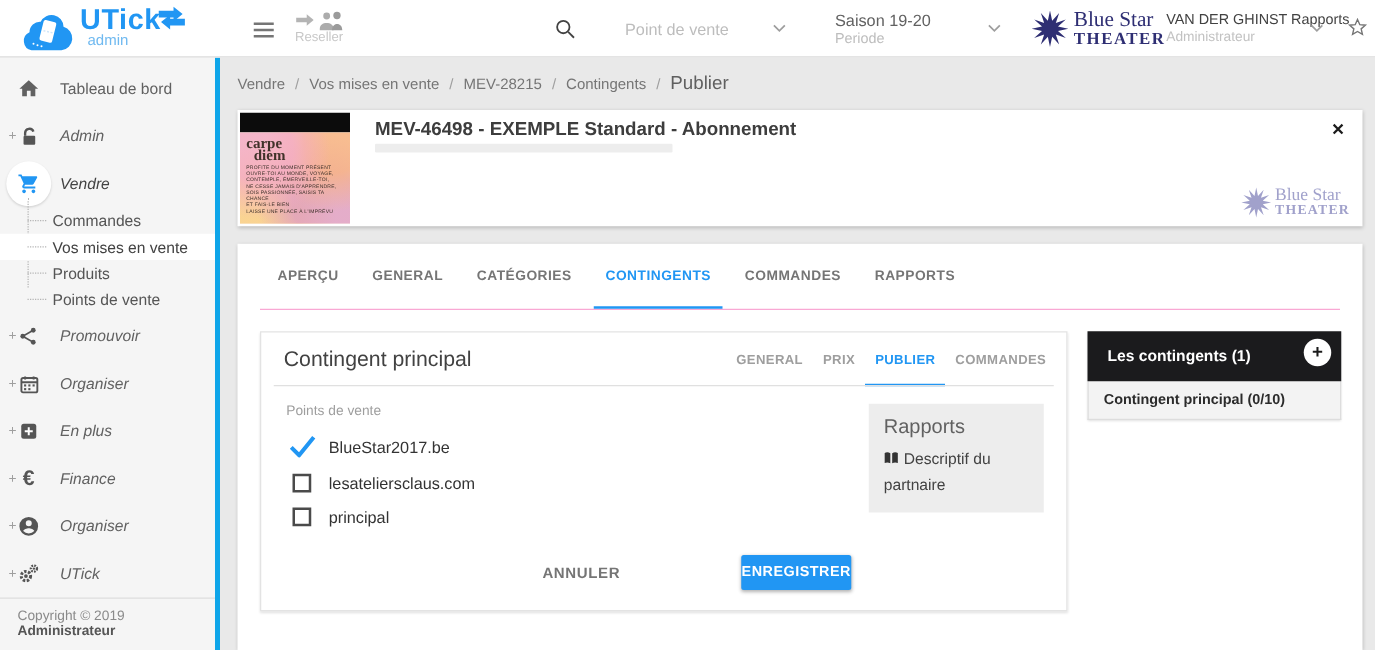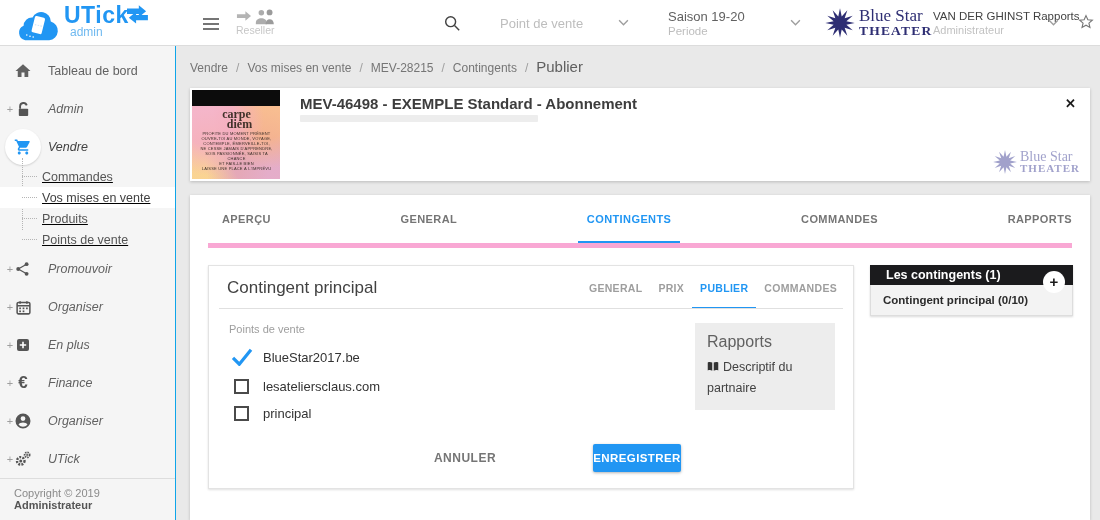--- a/index.html
+++ b/index.html
@@ -31,21 +31,21 @@
   .org-logo-text { margin-left:3px; font-family:"Liberation Serif",serif; color:#2e2e73; }
   .org-line1 { font-size:17px; line-height:16px; }
   .org-line2 { font-size:13.5px; font-weight:bold; letter-spacing:1.2px; line-height:14px; }
   .user-block { position:absolute; left:933px; top:10px; }
   .user-name { font-size:11.5px; color:#424242; }
   .user-role { font-size:11px; color:#c2c2c2; margin-top:2px; }
   .user-chevron { position:absolute; left:1048px; top:19px; cursor:pointer; }
   .fav-star { position:absolute; left:1077px; top:13px; width:18px; height:18px; cursor:pointer; }
 
   
-  .sidebar { position:absolute; left:0; top:46px; width:176px; height:474px; background:#f5f5f5; border-right:1px solid #0ea5e9;text-decoration:underline; }
+  .sidebar { position:absolute; left:0; top:46px; width:176px; height:474px; background:#f5f5f5; border-right:4px solid #0ea5e9; }
   .nav { padding-top:6px; }
   .nav-item { position:relative; height:38px; cursor:pointer; }
   .expand-marker { position:absolute; left:5px; top:50%; transform:translateY(-50%); font-size:11px; color:#9e9e9e; width:10px; text-align:center; }
   .nav-icon { position:absolute; left:13px; top:50%; transform:translateY(-50%); width:20px; height:20px; display:flex; align-items:center; justify-content:center; }
   .icon-circle { position:absolute; left:5px; top:50%; transform:translateY(-50%); width:36px; height:36px; background:#fff; border-radius:50%; box-shadow:0 1px 2px rgba(0,0,0,.15); display:flex; align-items:center; justify-content:center; }
   .nav-label { position:absolute; left:48px; top:50%; transform:translateY(-50%); font-size:12.5px; font-style:italic; color:#616161; white-space:nowrap; }
   .nav-label.upright { font-style:normal; }
   .subnav { position:relative; }
   .subnav::before { content:""; position:absolute; left:22px; top:-8px; height:72px; border-left:1px dotted #b5b5b5; }
   .subnav-item { position:relative; height:21px; display:flex; align-items:center; padding-left:42px; font-size:12.5px; color:#555; cursor:pointer; white-space:nowrap; }
@@ -55,21 +55,21 @@
   .sidebar-footer b { color:#555; }
 
   
   .breadcrumb { position:absolute; left:190px; top:58px; display:flex; align-items:baseline; gap:8px; font-size:12px; color:#757575; }
   .crumb { cursor:pointer; }
   .crumb-sep { color:#9e9e9e; }
   .crumb-current { font-size:15px; color:#5f5f5f; }
 
   
   .banner { position:absolute; left:190px; top:88px; width:900px; height:93px; background:#fff; box-shadow:0 1px 3px rgba(0,0,0,.2); }
-  .poster { position:absolute; left:2px; top:2px; width:88px; height:89px; overflow:hidden;text-align:center; }
+  .poster { position:absolute; left:2px; top:2px; width:88px; height:89px; overflow:hidden; }
   .poster-black { height:16px; background:#0c0c0c; }
   .poster-body { height:73px; padding:3px 4px 0 5px;
     background:
       radial-gradient(circle at 18% 18%, rgba(244,170,200,.8) 0 28%, transparent 60%),
       radial-gradient(circle at 85% 12%, rgba(248,180,130,.8) 0 24%, transparent 55%),
       radial-gradient(circle at 78% 78%, rgba(220,150,200,.7) 0 30%, transparent 62%),
       radial-gradient(circle at 22% 85%, rgba(250,210,140,.9) 0 32%, transparent 62%),
       #f8e3cd; }
   .poster-title { font-family:"Liberation Serif",serif; font-weight:bold; color:#41322a; font-size:12px; line-height:10px; }
   .poster-title .l2 { margin-left:6px; }
@@ -77,21 +77,21 @@
   .banner-title { position:absolute; left:110px; top:7px; font-size:15px; font-weight:bold; color:#3d3d3d; }
   .banner-progress { position:absolute; left:110px; top:27px; width:238px; height:7px; background:#ededed; border-radius:1px; }
   .banner-close { position:absolute; right:14px; top:8px; font-size:13px; font-weight:bold; color:#1a1a1a; cursor:pointer; }
   .banner-logo { position:absolute; right:10px; bottom:6px; display:flex; align-items:center; opacity:.95; }
   .banner-logo-text { margin-left:2px; font-family:"Liberation Serif",serif; color:#9c9dc9; }
   .banner-logo .bl1 { font-size:14px; line-height:13px; }
   .banner-logo .bl2 { font-size:11px; font-weight:bold; letter-spacing:1px; line-height:11px; }
 
   
   .main-card { position:absolute; left:190px; top:195px; width:900px; height:325px; background:#fff; box-shadow:0 1px 3px rgba(0,0,0,.2); }
-  .tabs-row { margin:0 18px; height:53px; display:flex; align-items:center; gap:27px; border-bottom:5px solid #f9a8d4; padding-left:14px;justify-content:space-between; }
+  .tabs-row { margin:0 18px; height:53px; display:flex; align-items:center; gap:27px; border-bottom:1px solid #f9a8d4; padding-left:14px; }
   .tab { position:relative; height:100%; display:flex; align-items:center; font-size:11px; font-weight:bold; letter-spacing:.4px; color:#757575; cursor:pointer; }
   .tab.active { color:#2196f3; }
   .tab.active::after { content:""; position:absolute; left:-9px; right:-9px; bottom:0; height:2px; background:#2196f3; }
 
   
   .cc { position:absolute; left:18px; top:70px; width:646px; height:224px; background:#fff; border:1px solid #e3e3e3; box-shadow:0 1px 2px rgba(0,0,0,.12); }
   .cc-header { position:relative; height:43px; }
   .cc-header::after { content:""; position:absolute; left:10px; right:10px; bottom:0; border-bottom:1px solid #e0e0e0; }
   .cc-title { position:absolute; left:18px; top:50%; transform:translateY(-50%); font-size:17px; color:#424242; }
   .cc-tabs { position:absolute; right:16px; top:0; height:100%; display:flex; align-items:center; gap:16px; }
@@ -106,21 +106,21 @@
   .opt-label { font-size:13px; color:#333; }
   .rapports-box { position:absolute; right:18px; top:14px; width:140px; background:#ededed; padding:10px 12px 12px 12px; }
   .rapports-title { font-size:16px; color:#616161; }
   .rapports-link { margin-top:6px; font-size:12.5px; color:#424242; line-height:1.65; cursor:pointer; }
   .rapports-link svg { vertical-align:-1px; margin-right:4px; }
   .btn-cancel { position:absolute; left:217px; top:135px; width:78px; height:28px; border:none; background:transparent; font-family:"Liberation Sans",sans-serif; font-size:12px; font-weight:bold; letter-spacing:.5px; color:#757575; cursor:pointer; }
   .btn-save { position:absolute; left:384px; top:135px; width:88px; height:28px; border:none; background:#2196f3; color:#fff; font-family:"Liberation Sans",sans-serif; font-size:11.5px; font-weight:bold; letter-spacing:.4px; border-radius:2px; box-shadow:0 1px 3px rgba(0,0,0,.3); cursor:pointer; }
 
   
   .panel { position:absolute; left:680px; top:70px; width:203px; box-shadow:0 1px 2px rgba(0,0,0,.15); }
-  .panel-header { position:relative; height:20px; background:#1b1b1d; color:#fff; }
+  .panel-header { position:relative; height:40px; background:#1b1b1d; color:#fff; }
   .panel-title { position:absolute; left:16px; top:50%; transform:translateY(-50%); font-size:12.5px; font-weight:bold; }
   .panel-add { position:absolute; right:8px; top:6px; width:22px; height:22px; background:#fff; border-radius:50%; color:#1a1a1a; font-size:15px; font-weight:bold; text-align:center; line-height:21px; cursor:pointer; }
   .panel-item { height:31px; background:#f3f3f3; border:1px solid #ddd; border-top:none; font-size:11.5px; font-weight:bold; color:#2b2b2b; line-height:30px; padding-left:12px; cursor:pointer; }
 </style>
 </head>
 <body>
 
 <div class="topbar">
   <div class="logo">
     <svg class="logo-cloud" viewBox="0 0 60 46">
@@ -361,20 +361,21 @@
       <div class="bl1">Blue Star</div>
       <div class="bl2">THEATER</div>
     </div>
   </div>
 </div>
 
 <div class="main-card">
   <div class="tabs-row">
     <div class="tab">APERÇU</div>
     <div class="tab">GENERAL</div>
+    <div class="tab">CATÉGORIES</div>
     <div class="tab active">CONTINGENTS</div>
     <div class="tab">COMMANDES</div>
     <div class="tab">RAPPORTS</div>
   </div>
 
   <div class="cc">
     <div class="cc-header">
       <div class="cc-title">Contingent principal</div>
       <div class="cc-tabs">
         <div class="cc-tab">GENERAL</div>

